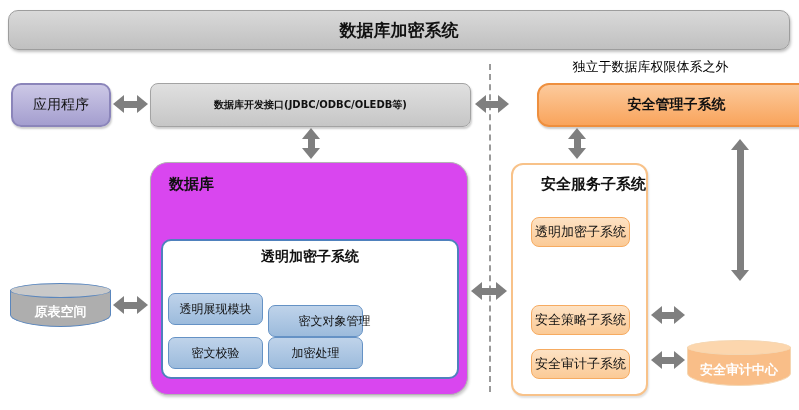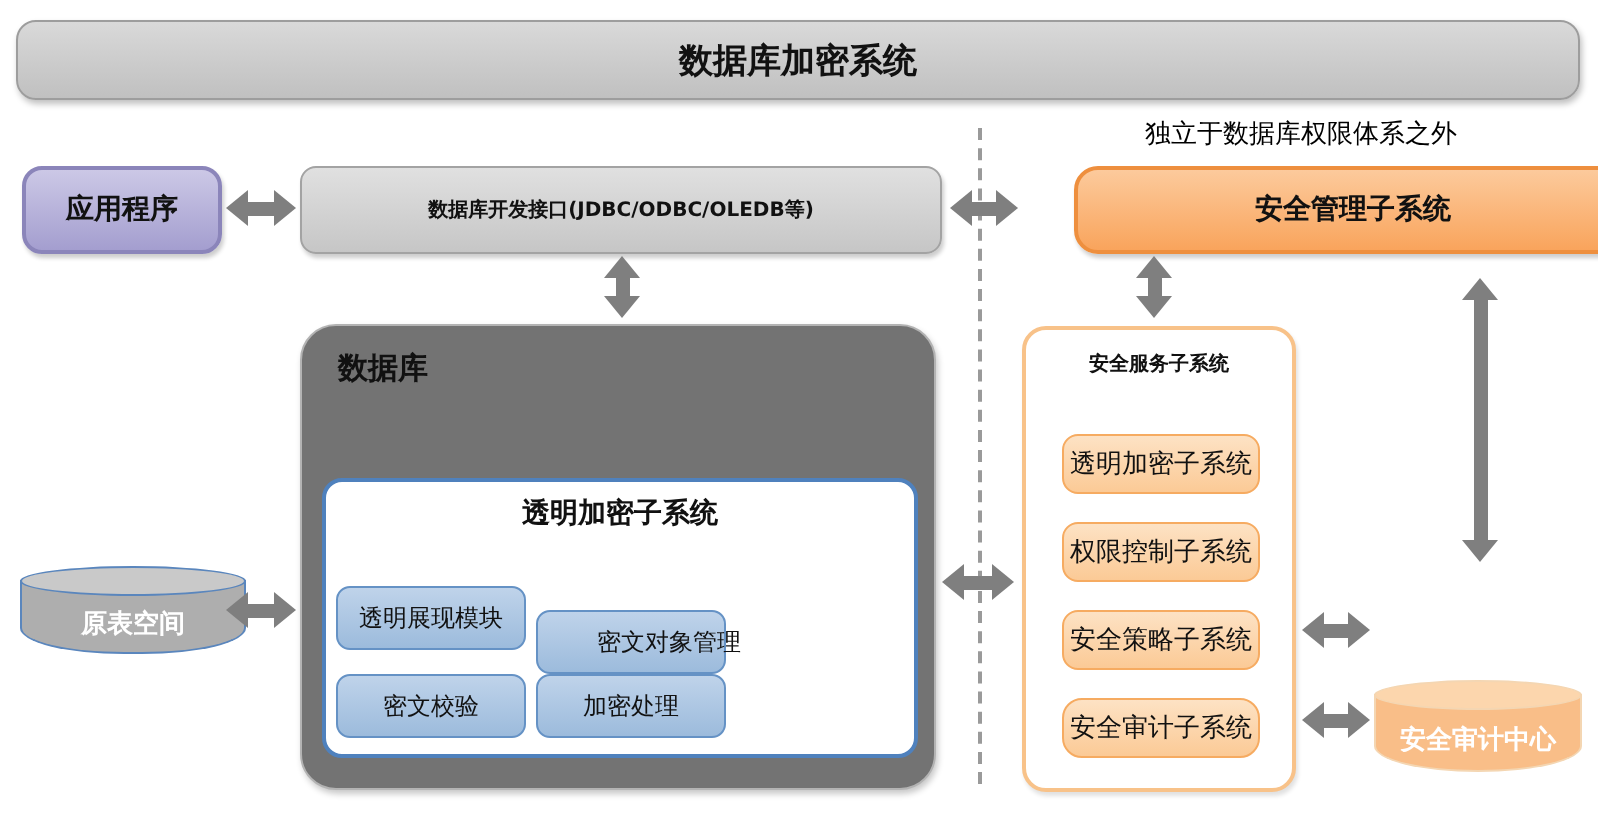--- a/index.html
+++ b/index.html
@@ -14,21 +14,21 @@
     background:linear-gradient(#d9d9d9,#c0c0c0);
     border:1px solid #9d9d9d; border-radius:10px;
     box-shadow:1px 2px 3px rgba(0,0,0,.25);
     font-weight:bold; font-size:17px;
   }
   .app-box {
     left:11px; top:83px; width:100px; height:44px;
     background:linear-gradient(#ccc8e6,#a49ecf);
     border:2px solid #8b85ba; border-radius:10px;
     box-shadow:1px 2px 2px rgba(0,0,0,.2);
-    font-weight:bold; font-size:14px;
+    font-weight:normal; font-size:14px;
   }
   .iface-box {
     left:150px; top:83px; width:321px; height:44px;
     background:linear-gradient(#e0e0e0,#c6c6c6);
     border:1px solid #a3a3a3; border-radius:8px;
     box-shadow:1px 2px 2px rgba(0,0,0,.2);
     font-weight:bold; font-size:10px;
   }
   .mgmt-box {
     left:511px; top:83px; width:279px; height:44px;
@@ -36,42 +36,42 @@
     border:2px solid #ee8f3e; border-radius:12px;
     box-shadow:1px 2px 2px rgba(0,0,0,.2);
     font-weight:bold; font-size:14px;margin-left:26px;
   }
   .mgmt-note {
     position:absolute; left:511px; top:58px; width:279px; height:18px;
     text-align:center; font-size:13px; color:#000;
   }
   .db-box {
     position:absolute; left:150px; top:162px; width:318px; height:233px;
-    background:#737373; border:1px solid #b3b3b3; border-radius:18px;
+    background:#d946ef; border:1px solid #b3b3b3; border-radius:18px;
     box-shadow:1px 2px 3px rgba(0,0,0,.22); box-sizing:border-box;
   }
   .db-label { position:absolute; left:18px; top:12px; font-weight:bold; font-size:15px; }
   .agent-box {
     position:absolute; left:10px; top:76px; width:298px; height:140px;
     background:#ffffff; border:2px solid #4f81bd; border-radius:10px; box-sizing:border-box;
   }
   .agent-title { position:absolute; left:0; right:0; top:7px; text-align:center; font-weight:bold; font-size:14px; }
   .module {
     position:absolute; box-sizing:border-box; height:32px;
     background:linear-gradient(#bfd3ea,#9cbbdc);
     border:1px solid #6592c5; border-radius:7px;
     display:flex; align-items:center; justify-content:center;
     font-size:12px; white-space:nowrap;
   }
   .svc-box {
     position:absolute; left:511px; top:163px; width:137px; height:233px;
     background:#ffffff; border:2px solid #f8c289; border-radius:12px;
     box-sizing:border-box; box-shadow:1px 2px 2px rgba(0,0,0,.12);
   }
-  .svc-title { position:absolute; left:0; right:0; top:10px; text-align:center; font-weight:bold; font-size:10px; }
+  .svc-title { position:absolute; left:0; right:0; top:10px; text-align:right; font-weight:bold; font-size:15px; }
   .svc-item {
     position:absolute; left:18px; width:99px; height:30px; box-sizing:border-box;
     background:linear-gradient(#fde2c4,#fbca96);
     border:1px solid #f6ab61; border-radius:8px;
     display:flex; align-items:center; justify-content:center;
     font-size:13px; white-space:nowrap;
   }
   .dashed-line {
     position:absolute; left:489px; top:64px; height:328px; width:0;
     border-left:2px dashed #9a9a9a;
@@ -131,26 +131,25 @@
       <div class="module" style="left:5px;  top:52px; width:95px;">透明展现模块</div>
       <div class="module" style="left:105px;top:64px; width:95px;padding-left:38px;">密文对象管理</div>
       <div class="module" style="left:5px;  top:96px; width:95px;">密文校验</div>
       <div class="module" style="left:105px;top:96px; width:95px;">加密处理</div>
     </div>
   </div>
 
   <div class="svc-box">
     <div class="svc-title">安全服务子系统</div>
     <div class="svc-item" style="top:52px;">透明加密子系统</div>
-    <div class="svc-item" style="top:96px;">权限控制子系统</div>
     <div class="svc-item" style="top:140px;">安全策略子系统</div>
-    <div class="svc-item" style="top:184px;border-radius:10px;">安全审计子系统</div>
-  </div>
-
-  <div class="cylinder cyl-gray" style="left:10px;top:283px;width:101px;height:44px;padding-left:12px;">
+    <div class="svc-item" style="top:184px;">安全审计子系统</div>
+  </div>
+
+  <div class="cylinder cyl-gray" style="left:10px;top:283px;width:101px;height:44px;">
     <i class="cyl-body"></i>
     <i class="cyl-top"></i>
     <span class="cyl-label">原表空间</span>
   </div>
   <div class="cylinder cyl-orange" style="left:687px;top:340px;width:104px;height:46px;">
     <i class="cyl-body"></i>
     <i class="cyl-top"></i>
     <span class="cyl-label">安全审计中心</span>
   </div>
 

